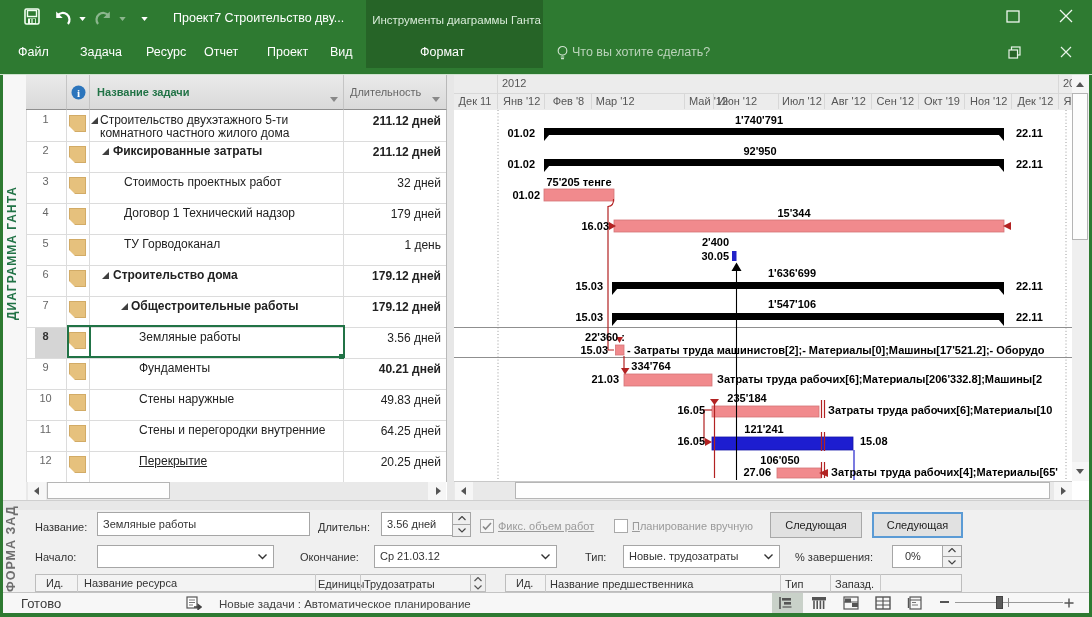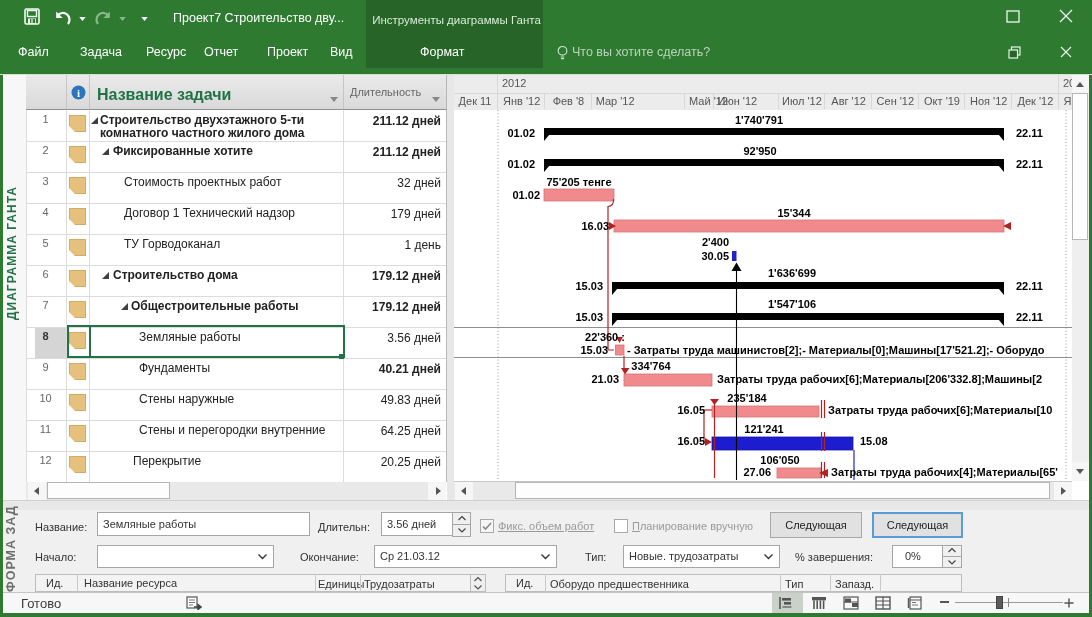--- a/index.html
+++ b/index.html
@@ -86,35 +86,35 @@
 <div class="vt abs" style="left:5px;top:140px;height:180px;">ДИАГРАММА ГАНТА</div>
 
 <div class="hdr" style="left:26px;width:40px;border-right:1px solid #c5c5c5;"></div>
 <div class="hdr" style="left:67px;width:22px;border-right:1px solid #c5c5c5;"></div>
 <div class="hdr" style="left:90px;width:253px;border-right:1px solid #c5c5c5;"></div>
 <div class="hdr" style="left:344px;width:102px;border-right:1px solid #b9b9b9;"></div>
 <svg class="abs" style="left:71px;top:85px;" width="15" height="15" viewBox="0 0 15 15">
       <circle cx="7.5" cy="7.5" r="7" fill="#2c75bc"></circle>
       <text x="7.5" y="11.5" font-size="11" font-weight="bold" font-family="Liberation Serif,serif" fill="#fff" text-anchor="middle">i</text>
     </svg>
-<div class="abs" style="left:97px;top:86px;color:#217346;font-weight:bold;font-size:16px;">Название задачи</div>
+<div class="abs" style="left:97px;top:86px;color:#217346;font-weight:bold;font-size:11px;">Название задачи</div>
 <div class="abs" style="left:330px;top:97px;width:0;height:0;border-left:4px solid transparent;border-right:4px solid transparent;border-top:5px solid #888;"></div>
 <div class="abs" style="left:350px;top:86px;color:#666;font-size:11px;">Длительность</div>
 <div class="abs" style="left:432px;top:97px;width:0;height:0;border-left:4px solid transparent;border-right:4px solid transparent;border-top:5px solid #888;"></div>
 
 <div id="tbl">
 <div class="rnum" style="top:113px;">1</div>
 <div class="note" style="top:115px;"></div>
 <div class="tri" style="left:91px;top:117px;"></div>
-<div class="nm" style="left:100px;top:114px;line-height:12.5px;font-weight:bold;">Строительство двухэтажного 5-ти<br>комнатного частного жилого дома</div>
+<div class="nm" style="left:100px;top:114px;line-height:12.5px;font-weight:normal;">Строительство двухэтажного 5-ти<br>комнатного частного жилого дома</div>
 <div class="dur" style="left:341px;top:114px;font-weight:bold;">211.12 дней</div>
 <div class="rnum" style="top:144px;">2</div>
 <div class="note" style="top:146px;"></div>
 <div class="tri" style="left:102px;top:148px;"></div>
-<div class="nm" style="left:113px;top:145px;line-height:12.5px;font-weight:bold;">Фиксированные хотите</div>
+<div class="nm" style="left:113px;top:145px;line-height:12.5px;font-weight:bold;">Фиксированные затраты</div>
 <div class="dur" style="left:341px;top:145px;font-weight:bold;">211.12 дней</div>
 <div class="rnum" style="top:175px;">3</div>
 <div class="note" style="top:177px;"></div>
 <div class="nm" style="left:124px;top:176px;line-height:12.5px;">Стоимость проектных работ</div>
 <div class="dur" style="left:341px;top:176px;">32 дней</div>
 <div class="rnum" style="top:206px;">4</div>
 <div class="note" style="top:208px;"></div>
 <div class="nm" style="left:124px;top:207px;line-height:12.5px;">Договор 1 Технический надзор</div>
 <div class="dur" style="left:341px;top:207px;">179 дней</div>
 <div class="rnum" style="top:237px;">5</div>
@@ -142,21 +142,21 @@
 <div class="rnum" style="top:392px;">10</div>
 <div class="note" style="top:394px;"></div>
 <div class="nm" style="left:139px;top:393px;line-height:12.5px;">Стены наружные</div>
 <div class="dur" style="left:341px;top:393px;">49.83 дней</div>
 <div class="rnum" style="top:423px;">11</div>
 <div class="note" style="top:425px;"></div>
 <div class="nm" style="left:139px;top:424px;line-height:12.5px;">Стены и перегородки внутренние</div>
 <div class="dur" style="left:341px;top:424px;">64.25 дней</div>
 <div class="rnum" style="top:454px;">12</div>
 <div class="note" style="top:456px;"></div>
-<div class="nm" style="left:133px;top:455px;line-height:12.5px;">Перекрытие</div>
+<div class="nm" style="left:139px;top:455px;line-height:12.5px;text-decoration:underline;">Перекрытие</div>
 <div class="dur" style="left:341px;top:455px;">20.25 дней</div>
 <div class="rline" style="top:141px;"></div>
 <div class="rline" style="top:172px;"></div>
 <div class="rline" style="top:203px;"></div>
 <div class="rline" style="top:234px;"></div>
 <div class="rline" style="top:265px;"></div>
 <div class="rline" style="top:296px;"></div>
 <div class="rline" style="top:327px;"></div>
 <div class="rline" style="top:358px;"></div>
 <div class="rline" style="top:389px;"></div>
@@ -354,41 +354,42 @@
 <div class="abs" style="left:46px;top:577px;color:#333;">Ид.</div>
 <div class="abs" style="left:84px;top:577px;color:#333;">Название ресурса</div>
 <div class="abs" style="left:318px;top:578px;color:#333;">Единицы</div>
 <div class="abs" style="left:364px;top:578px;color:#333;">Трудозатраты</div>
 <div class="abs" style="left:77px;top:574px;width:1px;height:18px;background:#c9c9c9;"></div>
 <div class="abs" style="left:315px;top:574px;width:1px;height:18px;background:#c9c9c9;"></div>
 <div class="abs" style="left:360px;top:574px;width:1px;height:18px;background:#c9c9c9;"></div>
 <div class="abs" style="left:470px;top:574px;width:1px;height:18px;background:#c9c9c9;"></div>
 <div class="abs" style="left:505px;top:574px;width:457px;height:18px;background:#f3f3f3;border:1px solid #bdbdbd;box-sizing:border-box;"></div>
 <div class="abs" style="left:516px;top:577px;color:#333;">Ид.</div>
-<div class="abs" style="left:550px;top:578px;color:#333;">Оборудо предшественника</div>
+<div class="abs" style="left:550px;top:578px;color:#333;">Название предшественника</div>
 <div class="abs" style="left:785px;top:578px;color:#333;">Тип</div>
 <div class="abs" style="left:835px;top:578px;color:#333;">Запазд.</div>
 <div class="abs" style="left:545px;top:574px;width:1px;height:18px;background:#c9c9c9;"></div>
 <div class="abs" style="left:780px;top:574px;width:1px;height:18px;background:#c9c9c9;"></div>
 <div class="abs" style="left:830px;top:574px;width:1px;height:18px;background:#c9c9c9;"></div>
 <div class="abs" style="left:880px;top:574px;width:1px;height:18px;background:#c9c9c9;"></div>
 <div class="abs" style="left:470px;top:574px;width:16px;height:18px;background:#efefef;border:1px solid #bdbdbd;box-sizing:border-box;"></div>
 <svg class="abs" style="left:474px;top:577px;" width="8" height="5" viewBox="0 0 8 5">
       <path d="M0.5 4 L4 0.5 L7.5 4" fill="none" stroke="#555" stroke-width="1.2"></path>
     </svg>
 <svg class="abs" style="left:474px;top:585px;" width="8" height="5" viewBox="0 0 8 5">
       <path d="M0.5 0.5 L4 4 L7.5 0.5" fill="none" stroke="#555" stroke-width="1.2"></path>
     </svg>
 <div class="abs" style="left:3px;top:592px;width:1086px;height:21px;background:#f7f7f7;border-top:1px solid #c4c4c4;box-sizing:border-box;"></div>
 <div class="abs" style="left:21px;top:596px;color:#3a3a3a;font-size:13px;">Готово</div>
 <svg class="abs" style="left:186px;top:596px;" width="16" height="14" viewBox="0 0 16 14">
       <rect x="1" y="1" width="10" height="11" fill="#fff" stroke="#555" stroke-width="1.2"></rect>
       <path d="M3 4 h6 M3 6.5 h6 M3 9 h4" stroke="#777" stroke-width="1"></path>
       <path d="M8 11 h7 M12 8.5 l3.2 2.5 L12 13.5 Z" stroke="#444" stroke-width="1.4" fill="#444"></path>
     </svg>
+<div class="abs" style="left:219px;top:598px;color:#444;font-size:11.5px;">Новые задачи : Автоматическое планирование</div>
 <div class="abs" style="left:772px;top:593px;width:31px;height:20px;background:#c9d1c9;"></div>
 <svg class="abs" style="left:779px;top:596px;" width="17" height="14" viewBox="0 0 17 14">
       <path d="M1 1 V13" stroke="#444" stroke-width="1.4"></path>
       <rect x="3" y="2" width="9" height="2.6" fill="#555"></rect>
       <rect x="5" y="6" width="7" height="2.6" fill="#555"></rect>
       <path d="M3.5 11 h9" stroke="#555" stroke-width="1.2"></path>
     </svg>
 <svg class="abs" style="left:811px;top:596px;" width="17" height="14" viewBox="0 0 17 14">
       <rect x="1" y="1" width="14" height="3.4" fill="#555"></rect>
       <path d="M3 4.5 V13 M6.2 4.5 V13 M9.4 4.5 V13 M12.6 4.5 V13" stroke="#555" stroke-width="1.6"></path>

